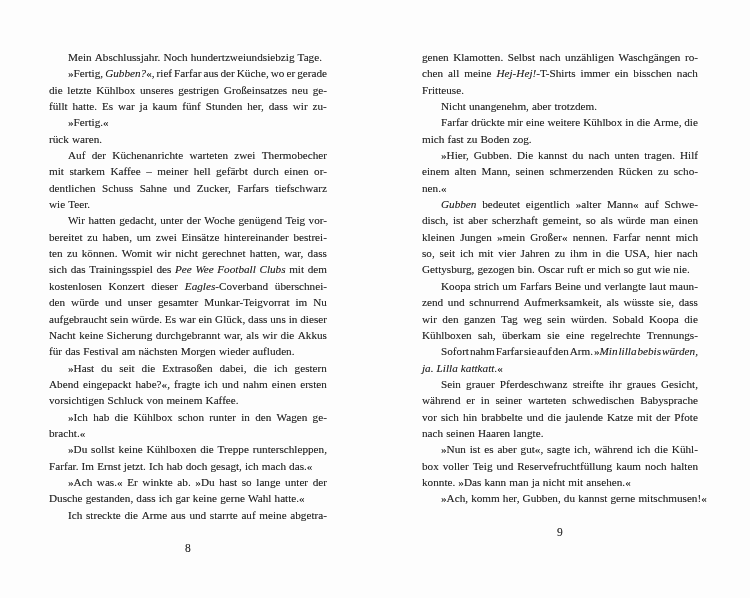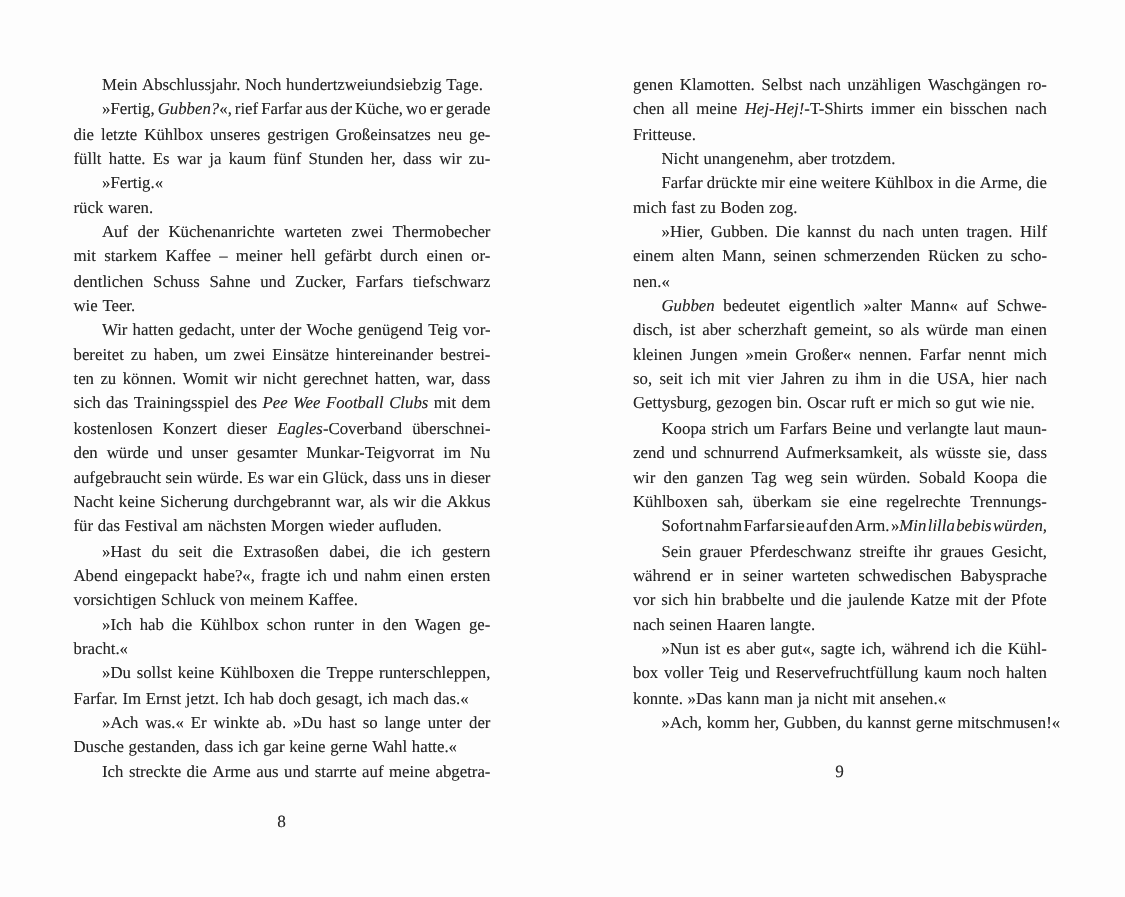--- a/index.html
+++ b/index.html
@@ -522,20 +522,25 @@
           <span class="w"><span>Farfar</span></span>
           <span class="w"><span>sie</span></span>
           <span class="w"><span>auf</span></span>
           <span class="w"><span>den</span></span>
           <span class="w"><span>Arm.</span></span>
           <span class="w"><span>»</span><span class="it">Min</span></span>
           <span class="w"><span class="it">lilla</span></span>
           <span class="w"><span class="it">bebis</span></span>
           <span class="w"><span class="it">würden,</span></span>
         </div>
+        <div class="line end">
+          <span class="w"><span class="it">ja.</span></span>
+          <span class="w"><span class="it">Lilla</span></span>
+          <span class="w"><span class="it">kattkatt.</span><span>«</span></span>
+        </div>
         <div class="line indent">
           <span class="w"><span>Sein</span></span>
           <span class="w"><span>grauer</span></span>
           <span class="w"><span>Pferdeschwanz</span></span>
           <span class="w"><span>streifte</span></span>
           <span class="w"><span>ihr</span></span>
           <span class="w"><span>graues</span></span>
           <span class="w"><span>Gesicht,</span></span>
         </div>
         <div class="line">

